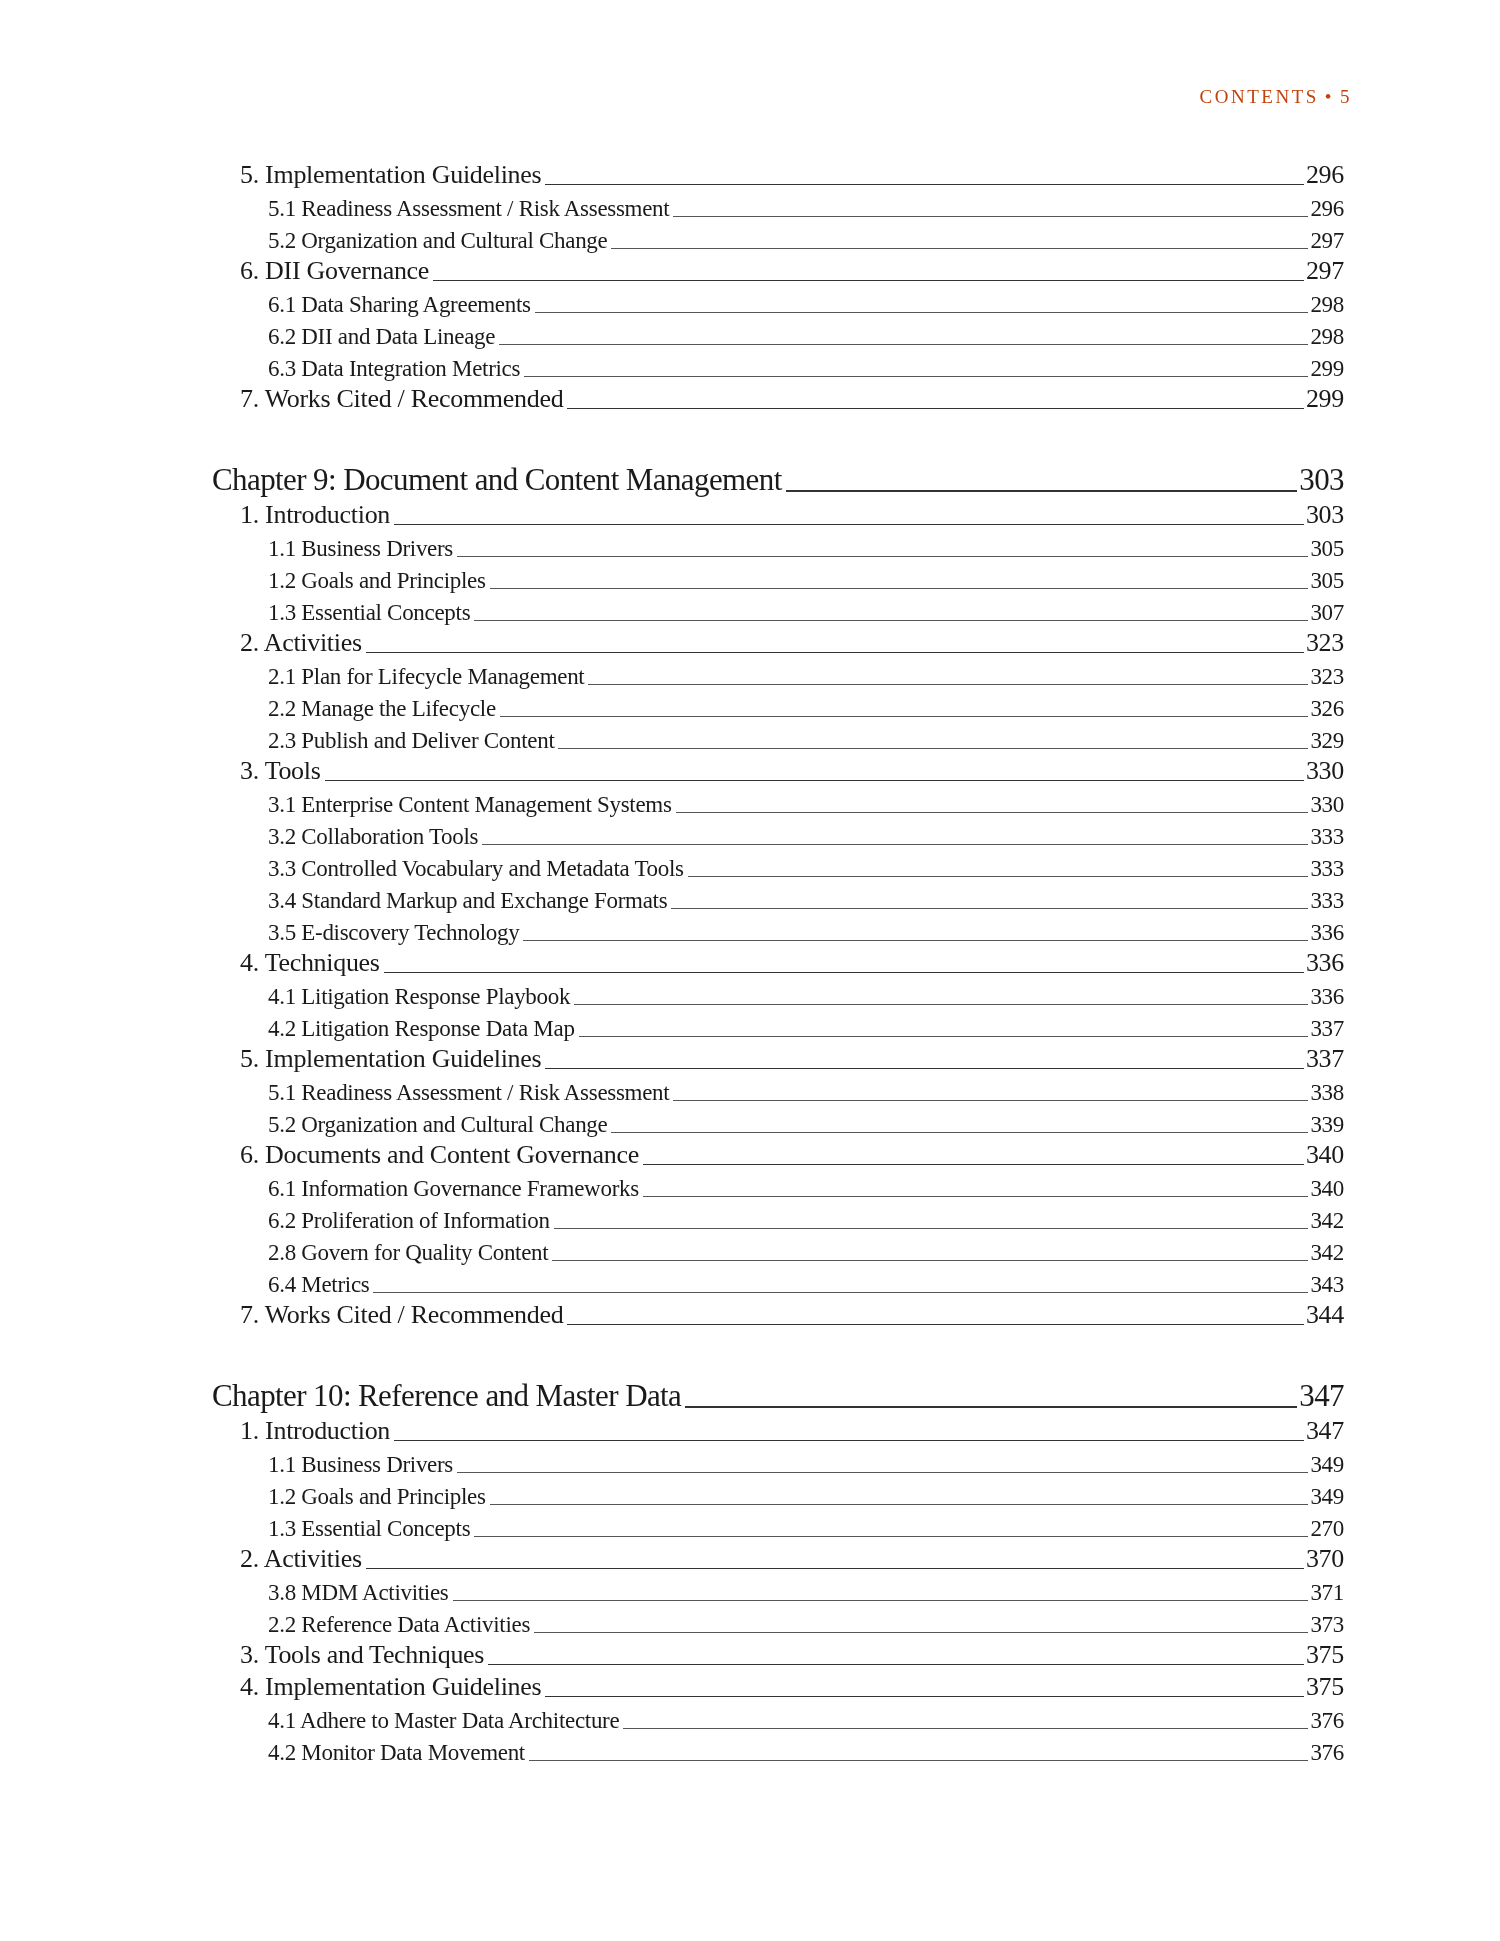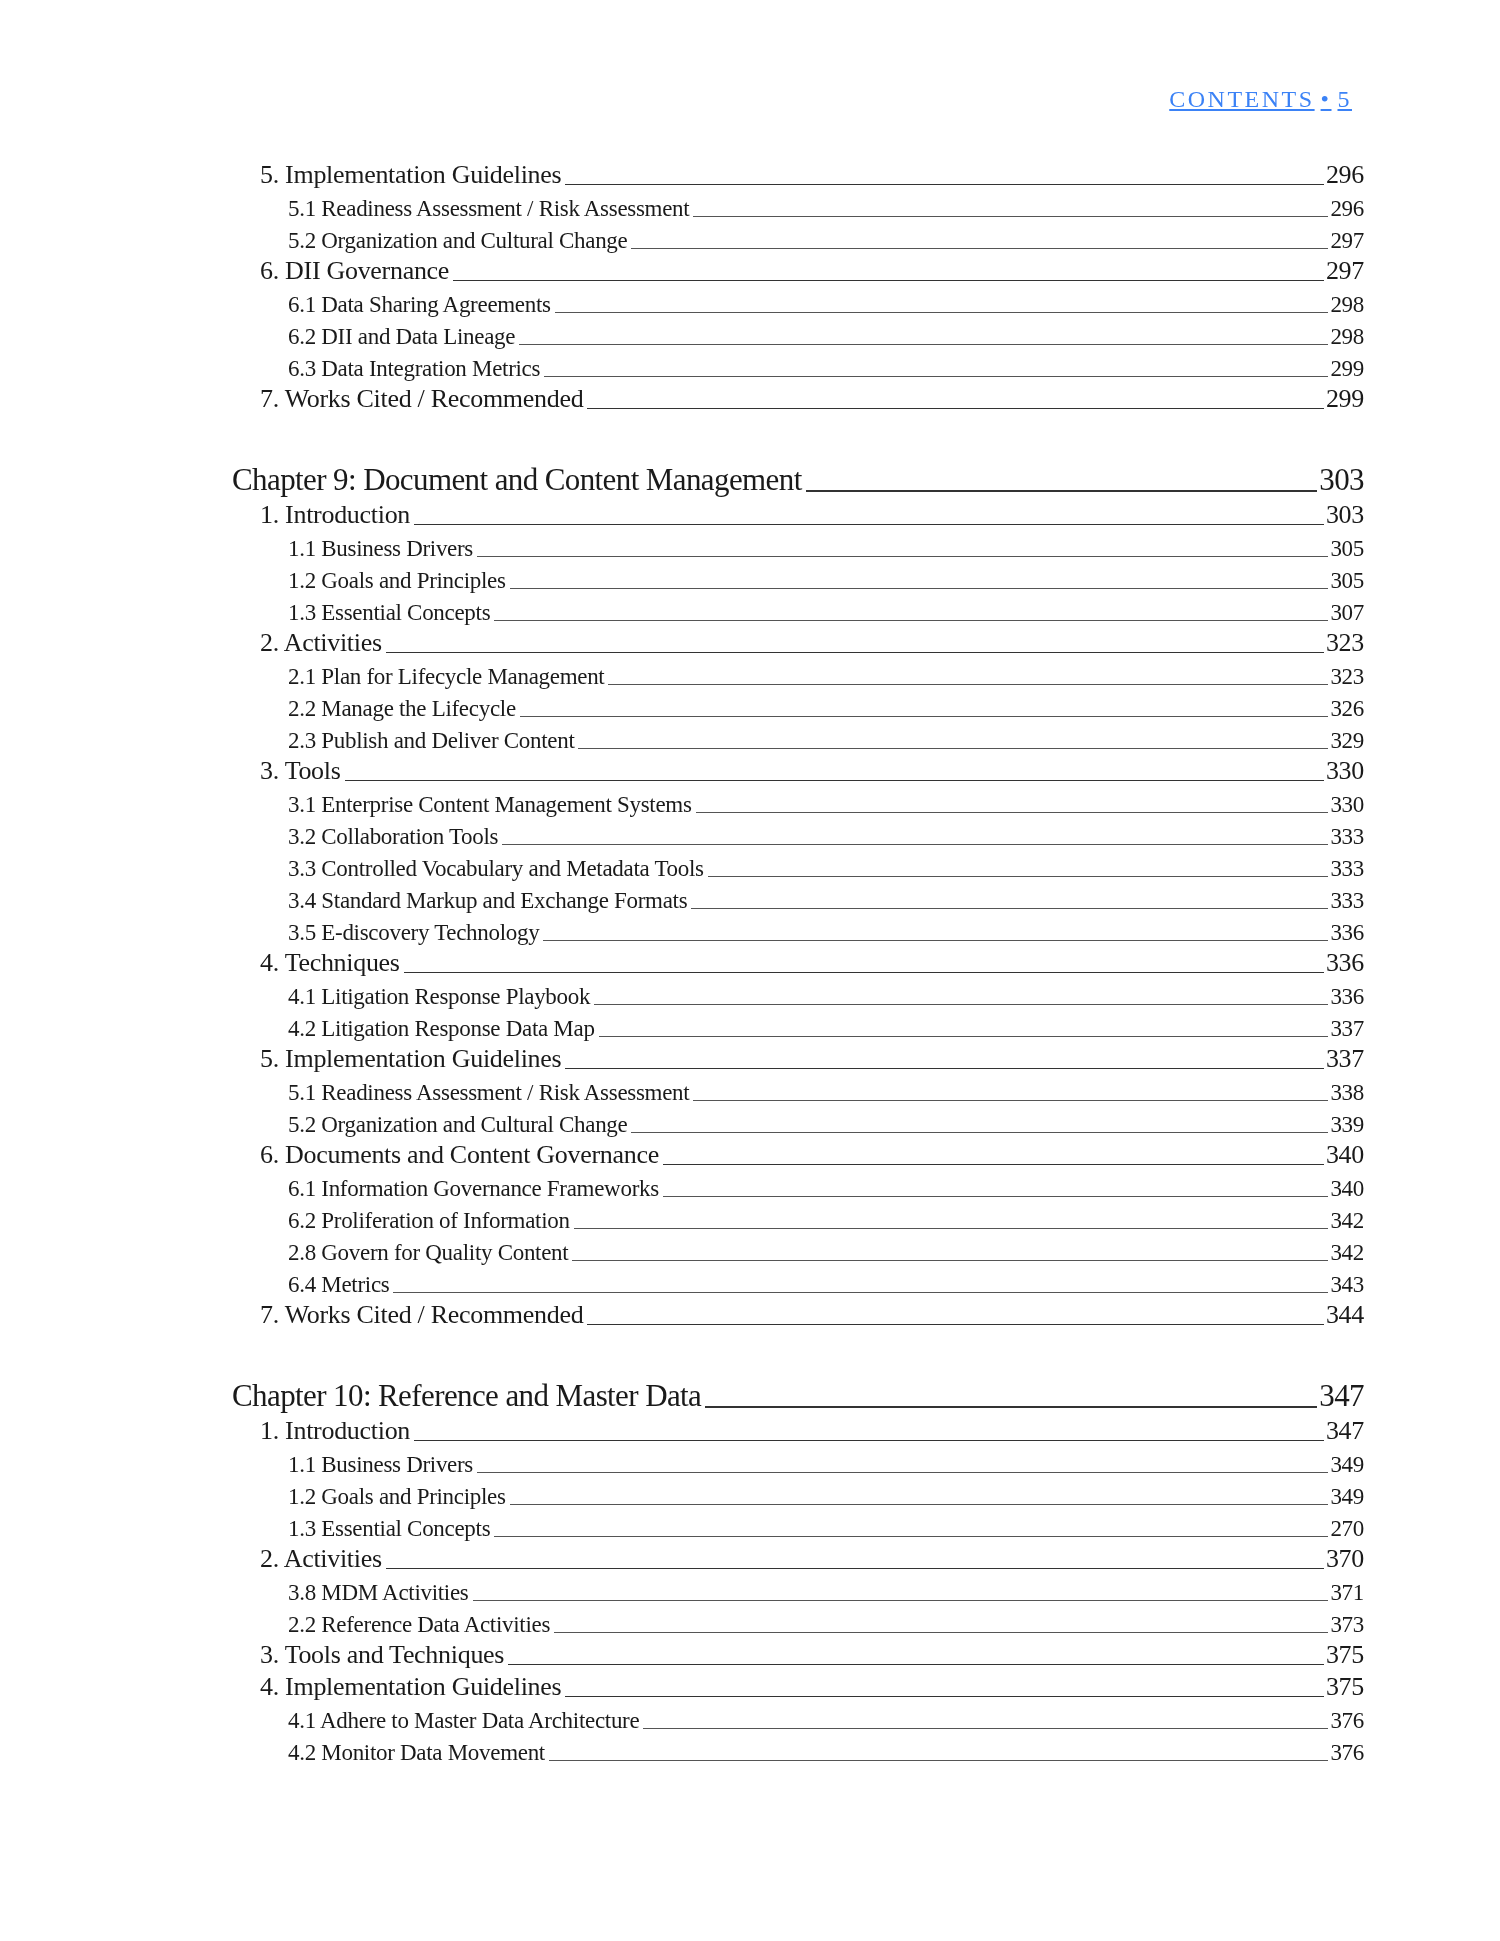--- a/index.html
+++ b/index.html
@@ -1,21 +1,21 @@
 <!DOCTYPE html>
 <html><head>
 <meta charset="utf-8">
 <style>
   html, body { margin: 0; padding: 0; background: #ffffff; }
   body { width: 1500px; height: 1941px; position: relative; overflow: hidden;
          font-family: "Liberation Serif", "DejaVu Serif", serif; color: #1a1a1a; }
-  .running-head { position: absolute; top: 86px; right: 148px; font-size: 24px;
-                  letter-spacing: 2.5px; color: #3b82f6; text-decoration: underline; }
+  .running-head { position: absolute; top: 86px; right: 148px; font-size: 19px;
+                  letter-spacing: 2.5px; color: #c2410c; }
   .running-head .bullet { margin: 0 6px; }
-  .toc { position: absolute; left: 232px; top: 158px; width: 1132px; }
+  .toc { position: absolute; left: 212px; top: 158px; width: 1132px; }
   .row { display: flex; align-items: flex-end; white-space: nowrap; }
   .row .title { flex: 0 0 auto; }
   .row .leader { flex: 1 1 auto; border-bottom: 1.5px solid #333; margin: 0 2px 5px 4px; min-width: 20px; }
   .row .page { flex: 0 0 auto; }
   .lvl0 { font-size: 31px; font-weight: normal; height: 62px; letter-spacing: -0.6px; transform-origin: left; }
   .lvl0 .leader { border-bottom-width: 2.5px; margin-bottom: 6px; }
   .lvl1 { font-size: 26px; height: 32px; padding-left: 28px; letter-spacing: -0.3px; }
   .lvl2 { font-size: 23px; height: 32px; padding-left: 56px; letter-spacing: -0.3px; }
   .lvl2 .leader { border-bottom-width: 1px; border-color: #555; }
   .gap { height: 22px; }

